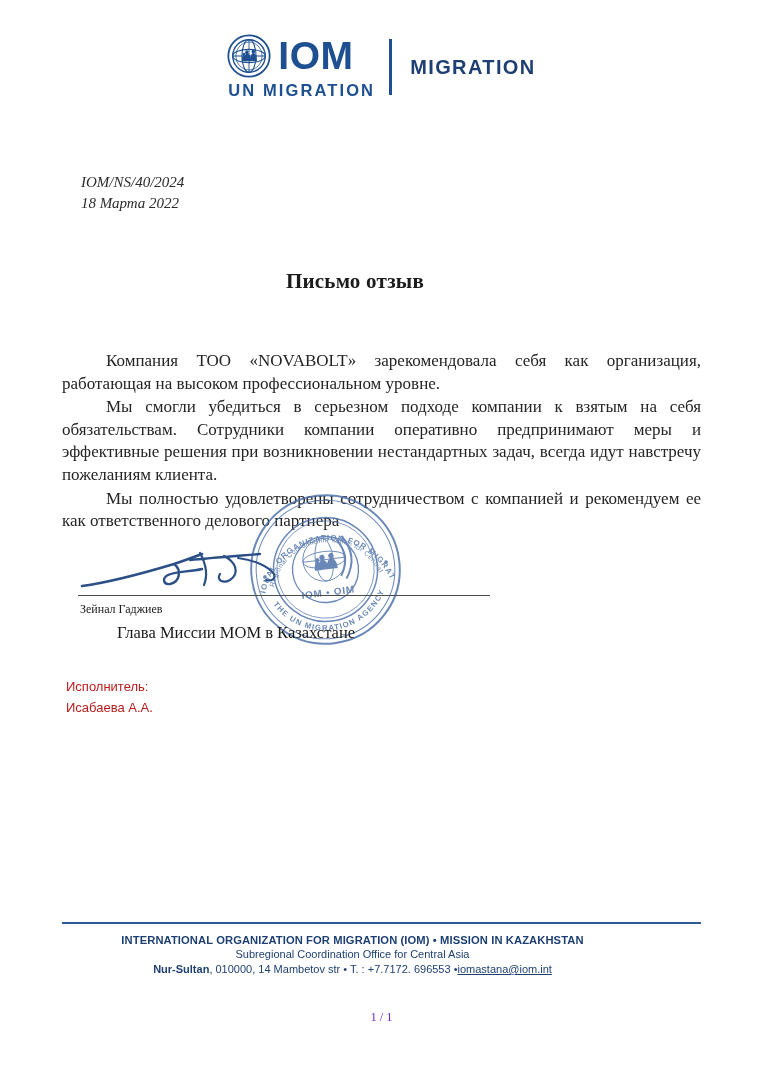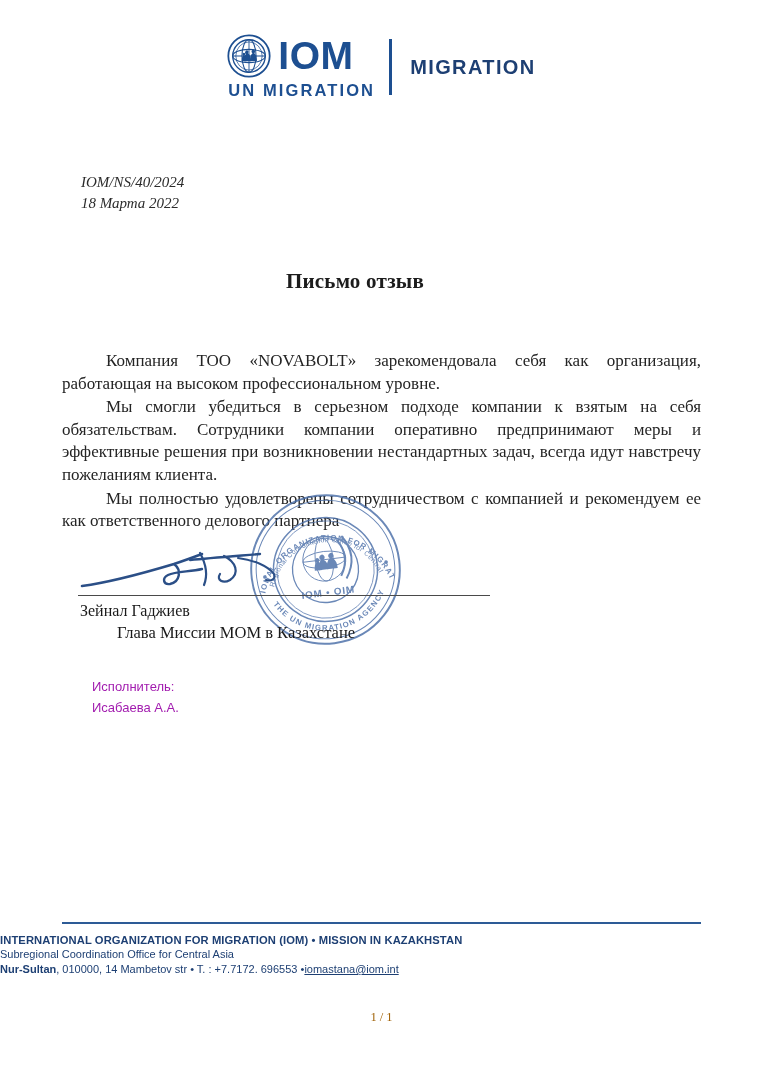--- a/index.html
+++ b/index.html
@@ -146,21 +146,21 @@
     left: 0px;
     top: 75px;
     width: 412px;
     height: 1px;
     background: #4a4a4a;
   }
   .sig-name {
     position: absolute;
     left: 2px;
     top: 82px;
-    font-size: 16px;
+    font-size: 12px;
     color: #1a1a1a;
     white-space: nowrap;
   }
   .sig-role {
     position: absolute;
     left: 2px;
     top: 103px;
     font-size: 16.5px;
     color: #1a1a1a;
     white-space: nowrap;
@@ -175,42 +175,43 @@
     width: 165px;
     height: 165px;
     opacity: 0.82;
     transform: rotate(-7deg);
     pointer-events: none;
   }
 
   
   .executor {
     position: absolute;
-    left: 92px;
+    left: 66px;
     top: 677px;
     font-family: "Liberation Sans", "DejaVu Sans", sans-serif;
     font-size: 13px;
     line-height: 1.6;
-    color: #a21caf;
+    color: #b91c1c;
   }
 
   
   .footer-rule {
     position: absolute;
     left: 62px;
     top: 922px;
     width: 639px;
     height: 1.6px;
     background: #2d5b96;
   }
   .footer {
     position: absolute;
     left: 0;
     top: 934px;
     width: 705px;
+    text-align: center;
     font-family: "Liberation Sans", "DejaVu Sans", sans-serif;
     color: #1d3f73;
   }
   .f-line1 {
     font-size: 11.2px;
     font-weight: 700;
     letter-spacing: 0.1px;
     margin-bottom: 2px;
   }
   .f-line2 {
@@ -232,21 +233,21 @@
     color: #1d3f73;
   }
   .page-number {
     position: absolute;
     left: 0;
     top: 1010px;
     width: 763px;
     text-align: center;
     font-family: "Liberation Serif", "DejaVu Serif", serif;
     font-size: 12.5px;
-    color: #a16207;
+    color: #6d28d9;
   }
 </style>
 </head>
 <body>
 
 <div class="page">
 
   <div class="letterhead">
     <div class="logo-lockup">
       <div class="logo-mark-block">

